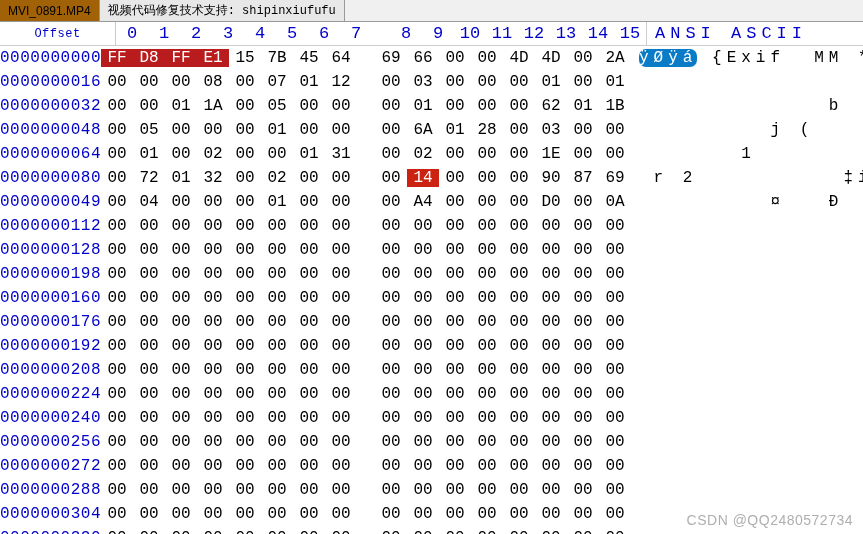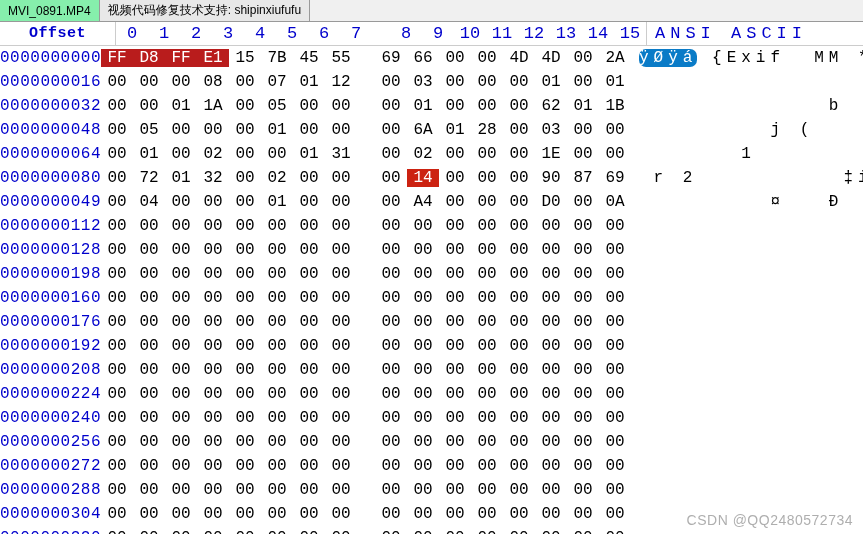--- a/index.html
+++ b/index.html
@@ -16,26 +16,27 @@
       display: flex;
       background: #f0f0f0;
       border-bottom: 1px solid #999;
       height: 22px;
     }
     .tab {
       padding: 2px 8px;
       border-right: 1px solid #999;
       font-family: Arial, sans-serif;
       font-size: 12px;
-      background: #86efac;
+      background: #a16207;
       display: flex;
       align-items: center;
     }
     .tab.inactive {
       background: #e8e8e8;
+      font-family: Liberation Mono, monospace;
     }
     .header-row {
       display: flex;
       border-bottom: 1px solid #ccc;
       height: 24px;
       align-items: center;
     }
     .row {
       display: flex;
       height: 24px;
@@ -43,22 +44,21 @@
     }
     .offset-col {
       width: 115px;
       text-align: center;
       color: #0000cc;
       font-size: 16px;
       letter-spacing: 0.5px;
     }
     .offset-header {
       color: #0000cc;
-      font-size: 15px;
-      font-weight: bold;
+      font-size: 12px;
     }
     .hex-col {
       width: 32px;
       text-align: center;
       color: #000;
       font-size: 16px;
     }
     .hex-header {
       color: #0000cc;
       font-size: 17px;
@@ -147,21 +147,21 @@
       <div class="offset-col">0000000000</div>
       <div class="vsep"></div>
       <div style="display: flex;">
         <div class="hex-col hl-hex">FF</div>
         <div class="hex-col hl-hex">D8</div>
         <div class="hex-col hl-hex">FF</div>
         <div class="hex-col hl-hex">E1</div>
         <div class="hex-col">15</div>
         <div class="hex-col">7B</div>
         <div class="hex-col">45</div>
-        <div class="hex-col">55</div>
+        <div class="hex-col">64</div>
         <div class="gap"></div>
         <div class="hex-col">69</div>
         <div class="hex-col">66</div>
         <div class="hex-col">00</div>
         <div class="hex-col">00</div>
         <div class="hex-col">4D</div>
         <div class="hex-col">4D</div>
         <div class="hex-col">00</div>
         <div class="hex-col">2A</div>
       </div>

